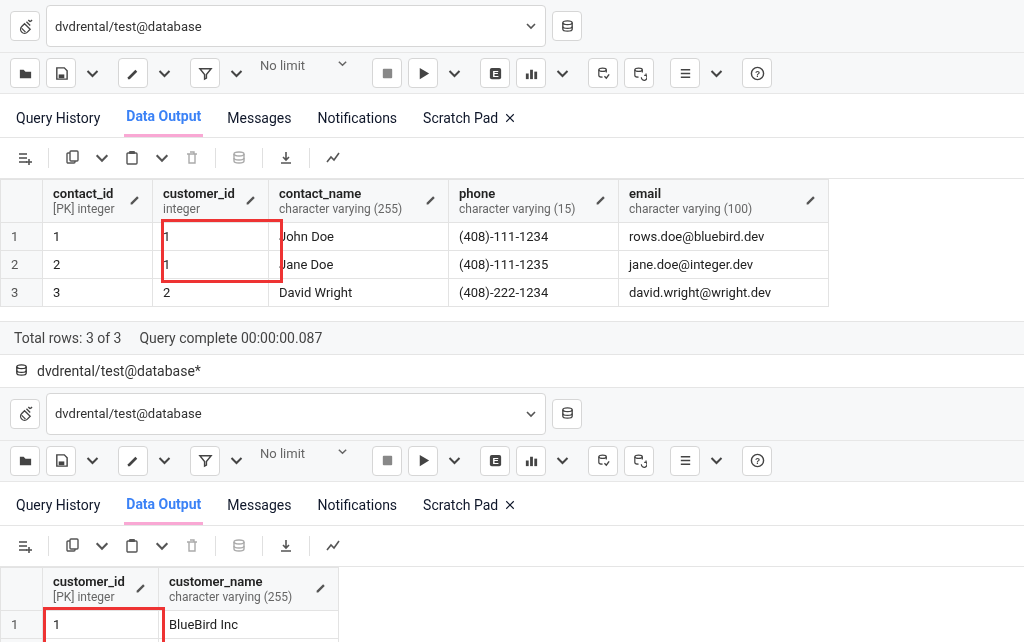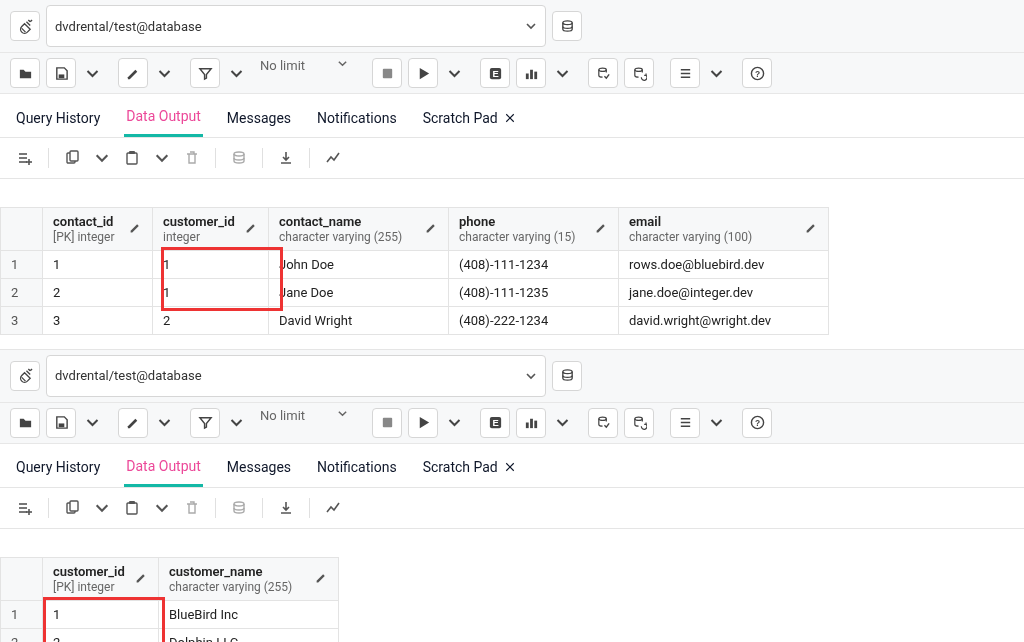--- a/index.html
+++ b/index.html
@@ -8,40 +8,40 @@
   .row { display: flex; align-items: center; padding: 5px 10px; gap: 6px; background: #f7f8f9; border-bottom: 1px solid #e7e7e7; }
   .btn { display: inline-flex; align-items: center; justify-content: center; min-width: 30px; height: 30px; border: 1px solid #d6d6d6; background: #fff; border-radius: 4px; cursor: pointer; color: #444; }
   .btn svg { width: 15px; height: 15px; }
   .btn.flat { border: none; background: transparent; width: 20px; min-width: 20px; height: 22px; }
   .conn-input { flex: 0 0 500px; display: flex; align-items: center; border: 1px solid #d6d6d6; background: #fff; border-radius: 4px; height: 42px; padding: 0 8px; justify-content: space-between; }
   .conn-input span { color: #333; font-size: 13px; }
   .conn-input svg { width: 12px; height: 12px; color: #555; }
   .limit-box { display: inline-flex; align-items: flex-start; justify-content: space-between; min-width: 104px; height: 30px; padding: 0 8px; color: #666; }
   .tabs { display: flex; align-items: center; gap: 22px; padding: 8px 14px 0 14px; background: #fff; border-bottom: 1px solid #e5e5e5; }
   .tab { padding: 6px 2px 10px 2px; color: #0f172a; cursor: pointer; font-size: 14px; }
-  .tab.active { color: #ec4899; border-bottom: 3px solid #14b8a6; font-weight: 400; }
+  .tab.active { color: #3b82f6; border-bottom: 3px solid #f9a8d4; font-weight: 700; }
   .tab.close { display: flex; align-items: center; gap: 6px; }
   .result-toolbar { display: flex; align-items: center; gap: 6px; padding: 6px 10px; border-bottom: 1px solid #e5e5e5; }
   .icon-btn { display: inline-flex; align-items: center; justify-content: center; width: 30px; height: 28px; border: none; background: transparent; border-radius: 4px; cursor: pointer; color: #555; }
   .icon-btn.small-caret { width: 18px; }
   .icon-btn svg { width: 16px; height: 16px; }
   .sep { width: 1px; height: 20px; background: #e0e0e0; margin: 0 2px; }
   table.data { border-collapse: collapse; width: auto; }
   table.data th, table.data td { border: 1px solid #e3e3e3; text-align: left; padding: 6px 10px; font-size: 13px; vertical-align: middle; background: #fff; }
   table.data th { background: #f7f8f9; font-weight: 400; color: #333; position: relative; }
   .col-head { display: flex; justify-content: space-between; align-items: center; gap: 10px; }
   .col-head .meta { display: flex; flex-direction: column; line-height: 1.2; }
   .col-head .meta .name { font-weight: 600; color: #222; }
   .col-head .meta .type { color: #666; font-size: 12px; }
   .rownum { background: #f7f8f9 !important; color: #555; text-align: left; width: 42px; }
   td.num { text-align: right; }
   .status-bar { display: flex; align-items: center; gap: 18px; padding: 8px 14px; background: #f7f8f9; border-top: 1px solid #e5e5e5; border-bottom: 1px solid #e5e5e5; color: #444; font-size: 14px; }
   .db-line { display: flex; align-items: center; gap: 8px; padding: 8px 14px; background: #fff; font-size: 14px; color: #333; }
   .hl { position: absolute; border: 3px solid #e33; pointer-events: none; box-sizing: border-box; }
-  .table-wrap { position: relative; margin-top: 28px; }
+  .table-wrap { position: relative; }
   .pencil svg { width: 13px; height: 13px; color: #555; }
   .spacer { flex: 0 0 4px; }
 </style>
 </head>
 <body>
 
 <svg width="0" height="0" style="position:absolute">
   <defs>
     <g id="i-chevron-down">
         <path d="M2 4l4 4 4-4" stroke="currentColor" stroke-width="1.6" fill="none"></path>
@@ -415,21 +415,31 @@
           <td>(408)-222-1234</td>
           <td>david.wright@wright.dev</td>
         </tr>
       </tbody>
     </table>
     <div class="hl" style="left:161px; top:40px; width:122px; height:64px;"></div>
   </div>
 
   <div style="height:14px;"></div>
 
-
+  <div class="status-bar">
+    <span>Total rows: 3 of 3</span>
+    <span>Query complete 00:00:00.087</span>
+  </div>
+
+  <div class="db-line">
+    <svg viewBox="0 0 16 16" width="15" height="15">
+        <use href="#i-db"></use>
+      </svg>
+    <span>dvdrental/test@database*</span>
+  </div>
 </div>
 
 <div class="panel" style="border-bottom:none">
   <div class="row">
     <button class="btn">
         <svg viewBox="0 0 16 16">
           <use href="#i-plug"></use>
         </svg>
       </button>
     <div class="conn-input">

